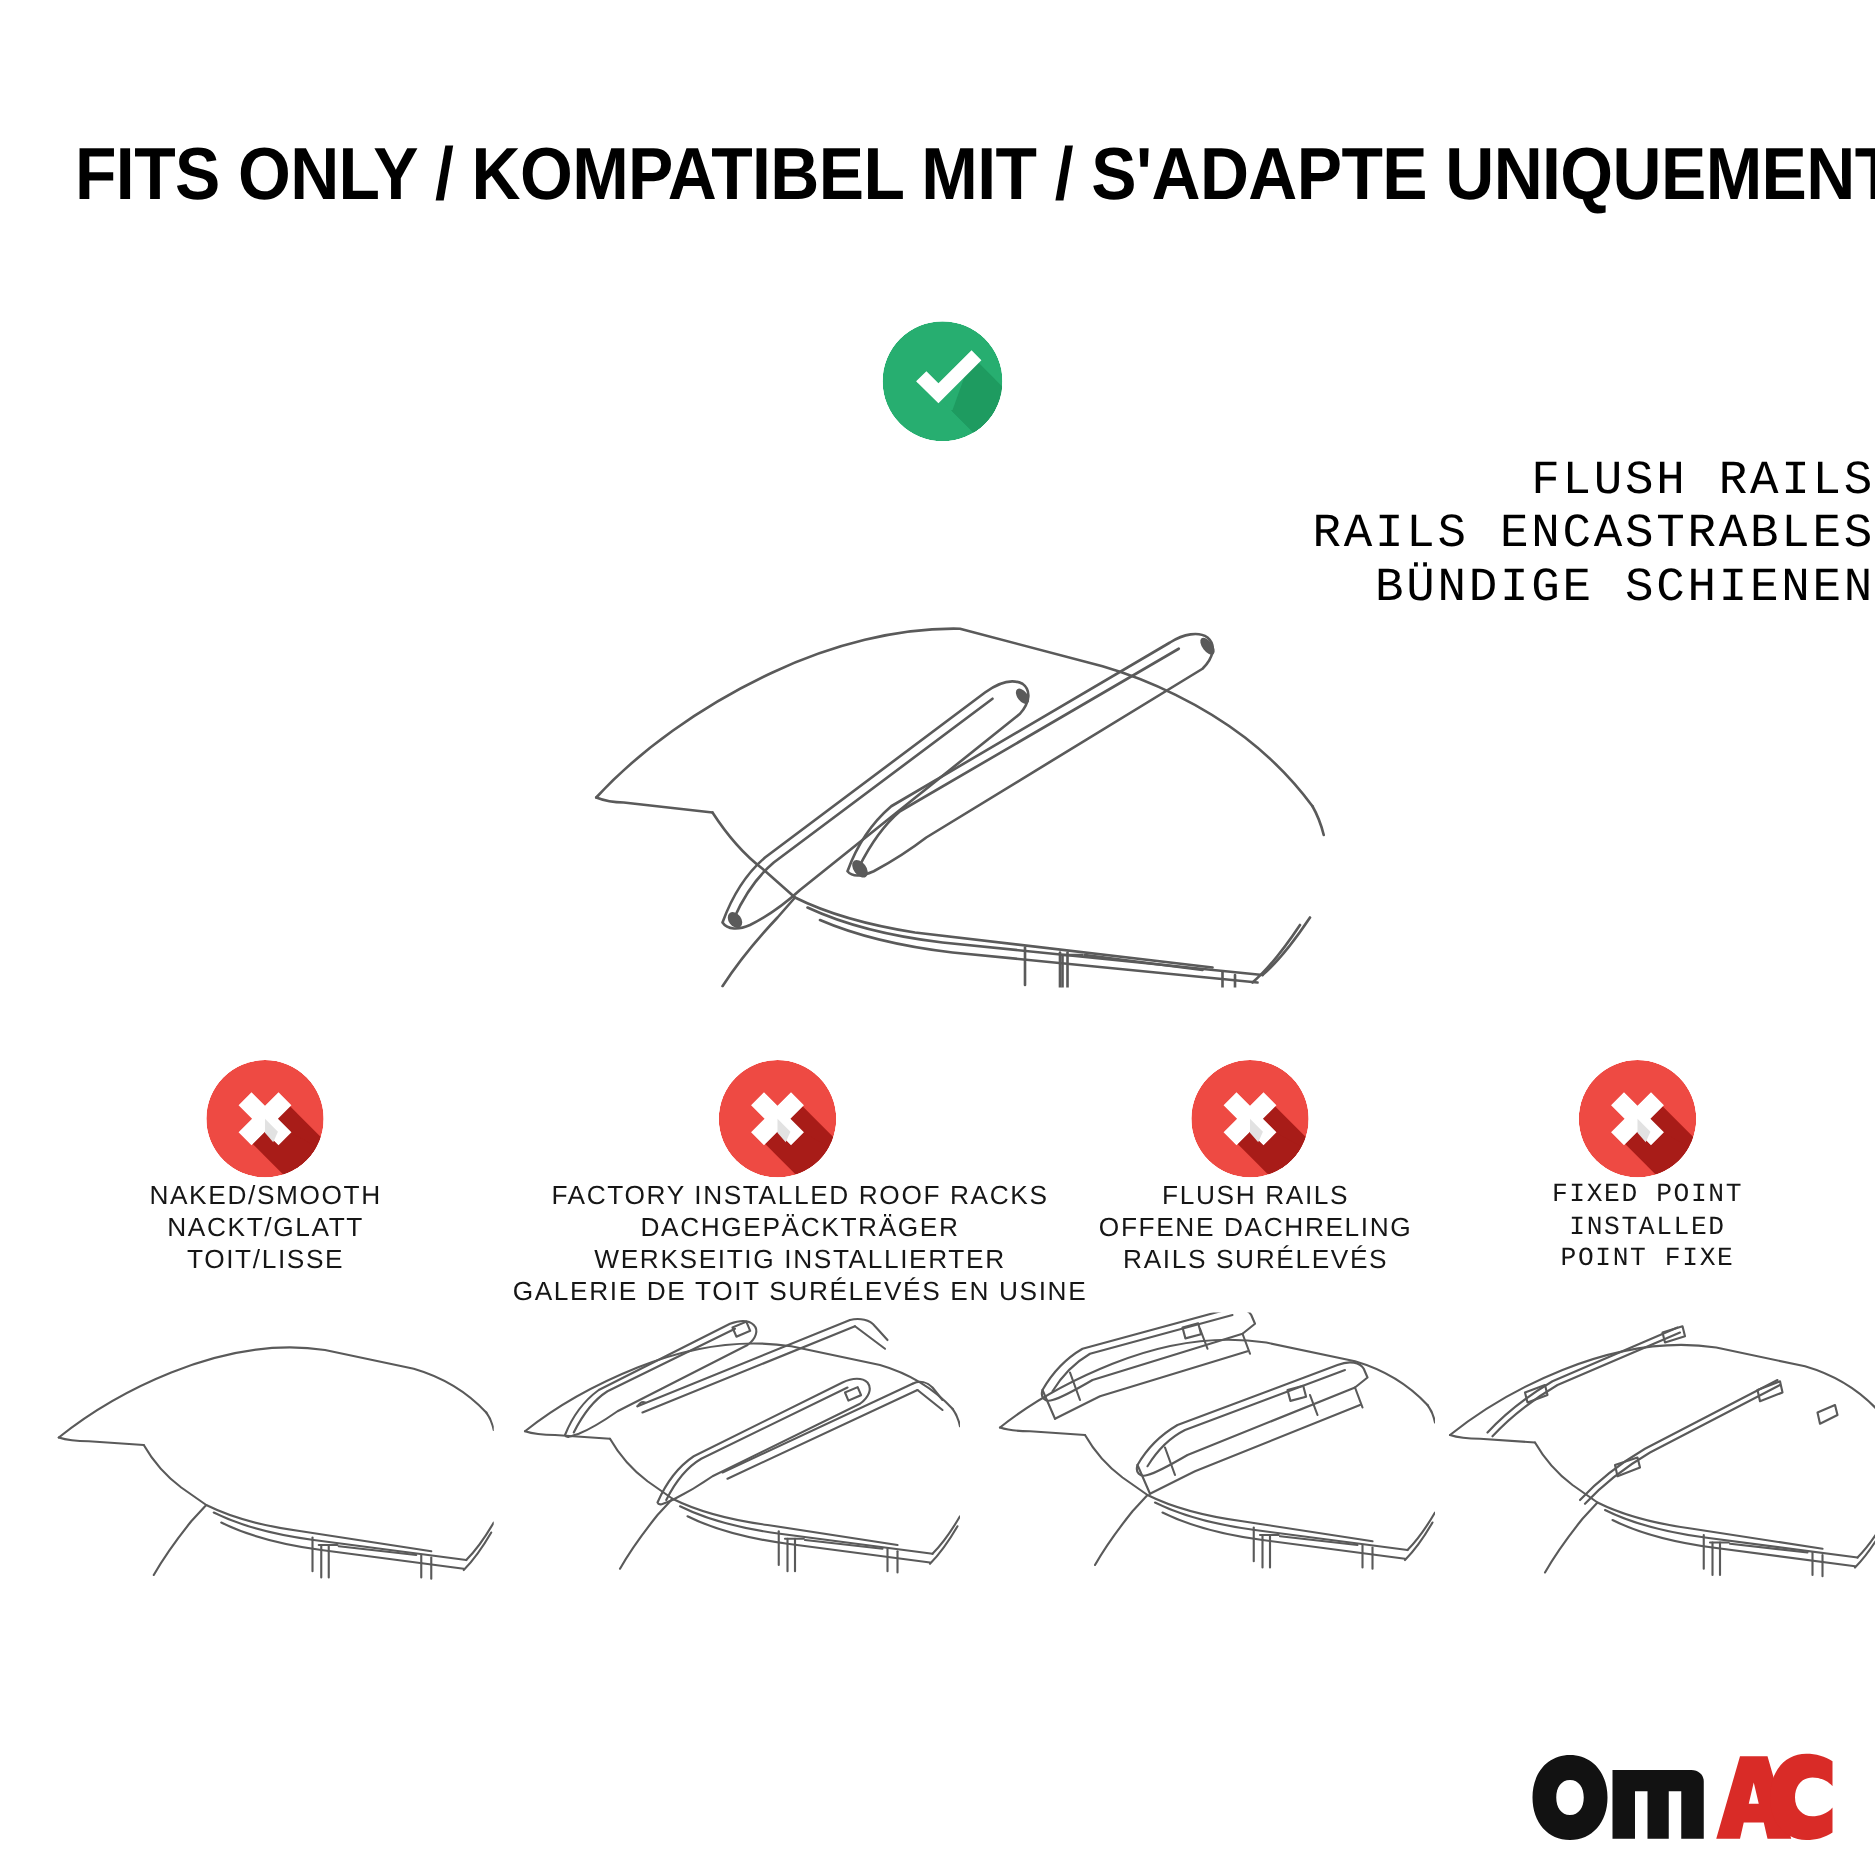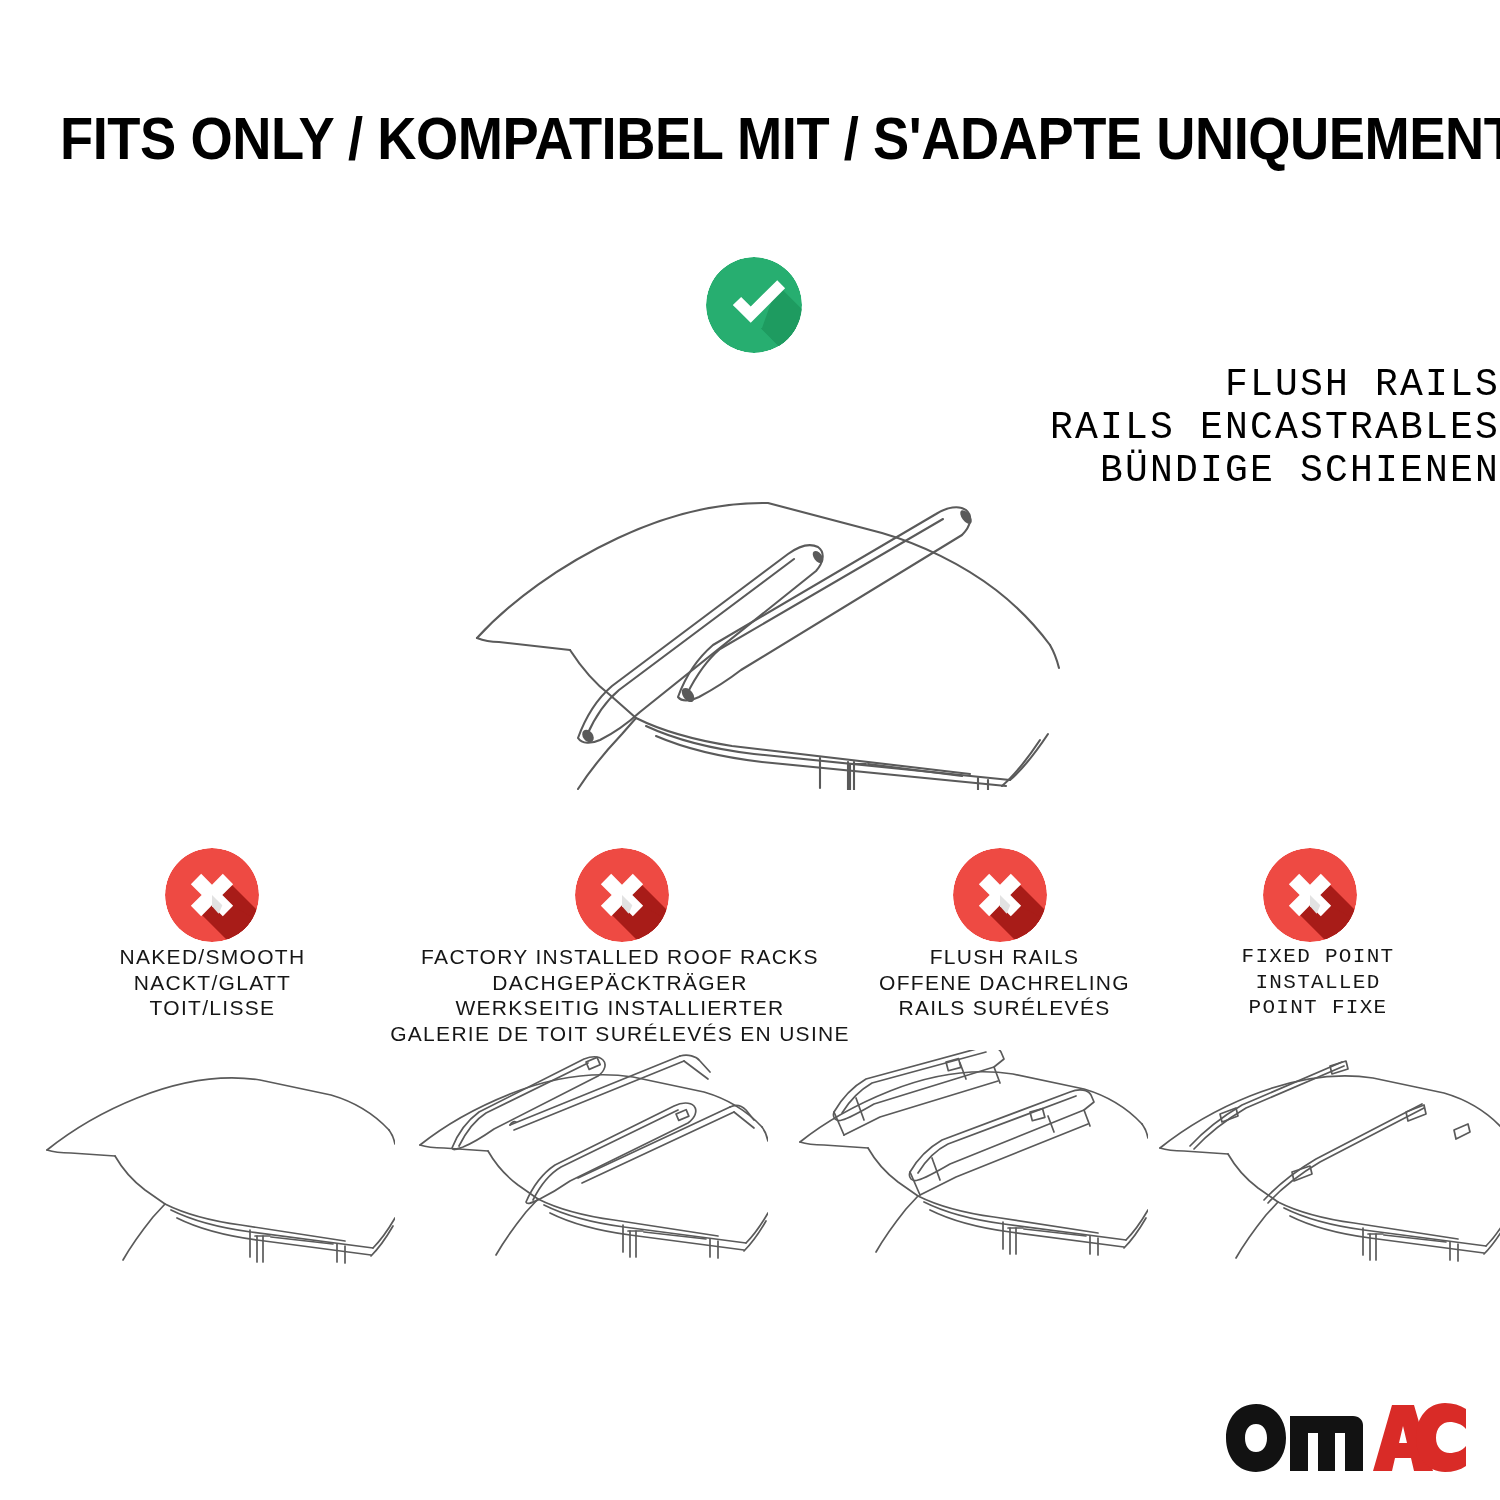--- a/index.html
+++ b/index.html
@@ -70,21 +70,21 @@
   .col-caption{
     position:absolute;
     text-align:center;
     font-size:21px;
     line-height:25.5px;
     letter-spacing:1.3px;
     font-weight:300;
     color:#161616;
   }
   .col-caption.c1{left:40px;  width:345px; top:944px;}
-  .col-caption.c2{left:390px; width:460px; top:944px;}
+  .col-caption.c2{left:410px; width:460px; top:944px;}
   .col-caption.c3{left:838px; width:333px; top:944px;}
   .col-caption.c4{left:1168px;width:300px; top:944px;font-family:Liberation Mono, monospace;}
 
   .col-illustration{
     position:absolute;
     top:1050px;
     width:350px;height:230px;
   }
   .col-illustration.i1{left:45px;}
   .col-illustration.i2{left:418px;}

